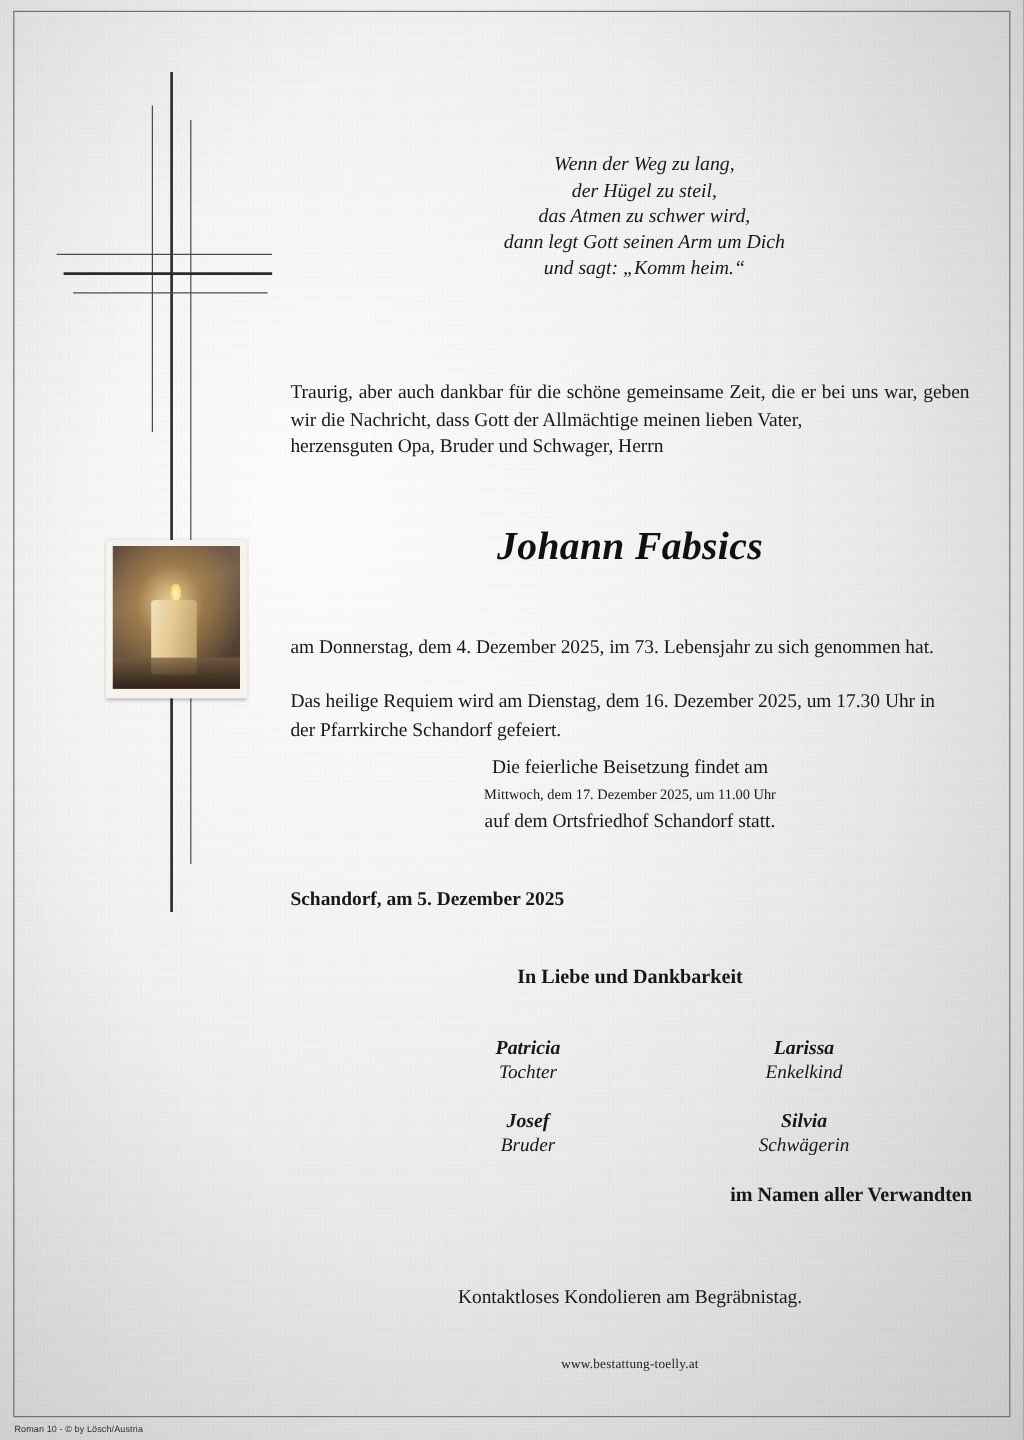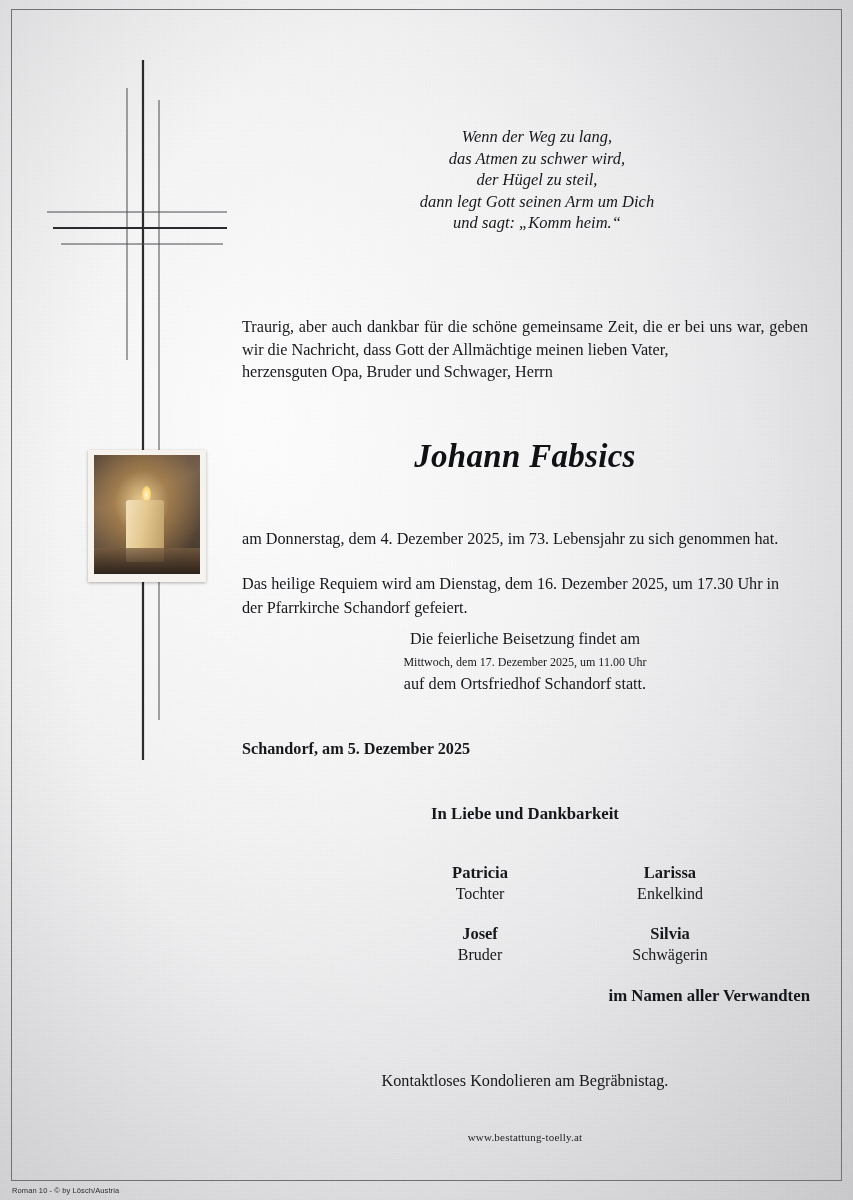--- a/index.html
+++ b/index.html
@@ -224,22 +224,23 @@
   }
 
   .family {
     position: absolute;
     top: 862px;
     left: 105px;
     width: 420px;
   }
   .fam-row {
     display: flex;
-    justify-content: flex-end;
+    justify-content: space-between;
     margin-bottom: 4px;
+    font-style: italic;
   }
   .fam-col {
     width: 190px;
     text-align: center;
   }
   .fam-col .fname {
     font-size: 16.5px;
     font-weight: bold;
     line-height: 21px;
     color: #15171b;
@@ -328,22 +329,22 @@
       <div class="flame"></div>
       <div class="body"></div>
       <div class="table"></div>
     </div>
   </div>
 
   <div class="content">
 
     <div class="poem">
       <div>Wenn der Weg zu lang,</div>
+      <div>der Hügel zu steil,</div>
       <div>das Atmen zu schwer wird,</div>
-      <div>der Hügel zu steil,</div>
       <div>dann legt Gott seinen Arm um Dich</div>
       <div>und sagt: „Komm heim.“</div>
     </div>
 
     <div class="intro">
       <span>Traurig, aber auch dankbar für die schöne gemeinsame Zeit, die er bei uns war, geben wir die Nachricht, dass Gott der Allmächtige meinen lieben Vater,</span>
       <span class="lastline">herzensguten Opa, Bruder und Schwager, Herrn</span>
     </div>
 
     <div class="name">Johann Fabsics</div>

